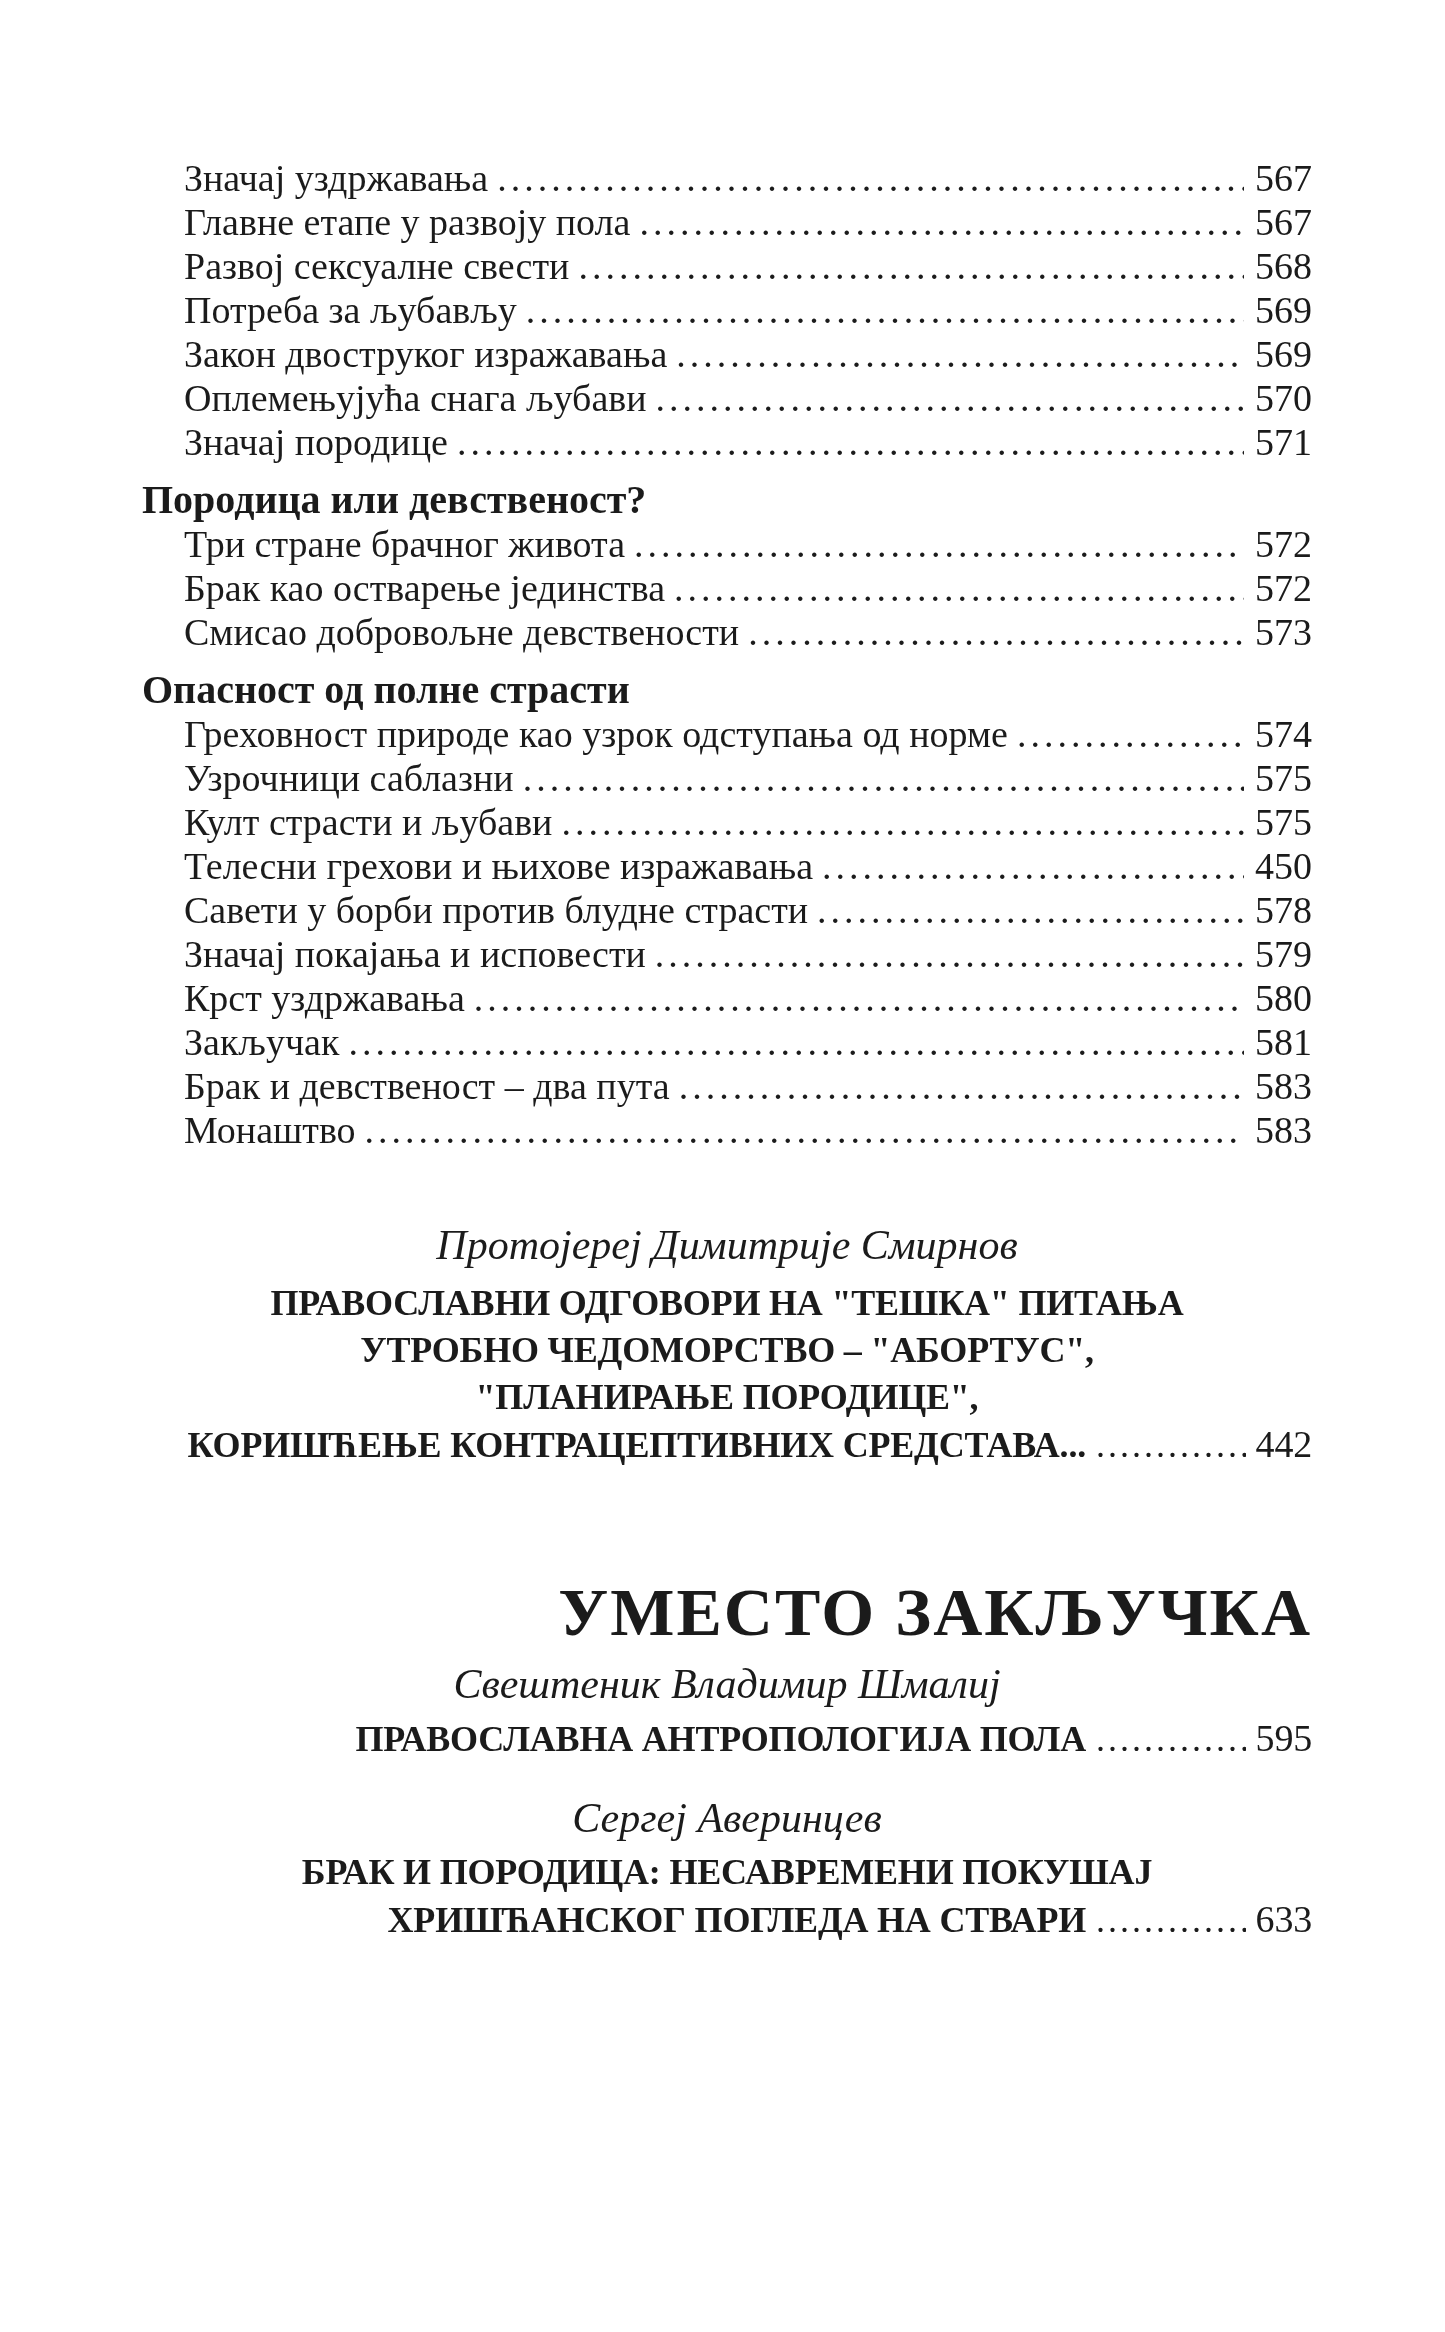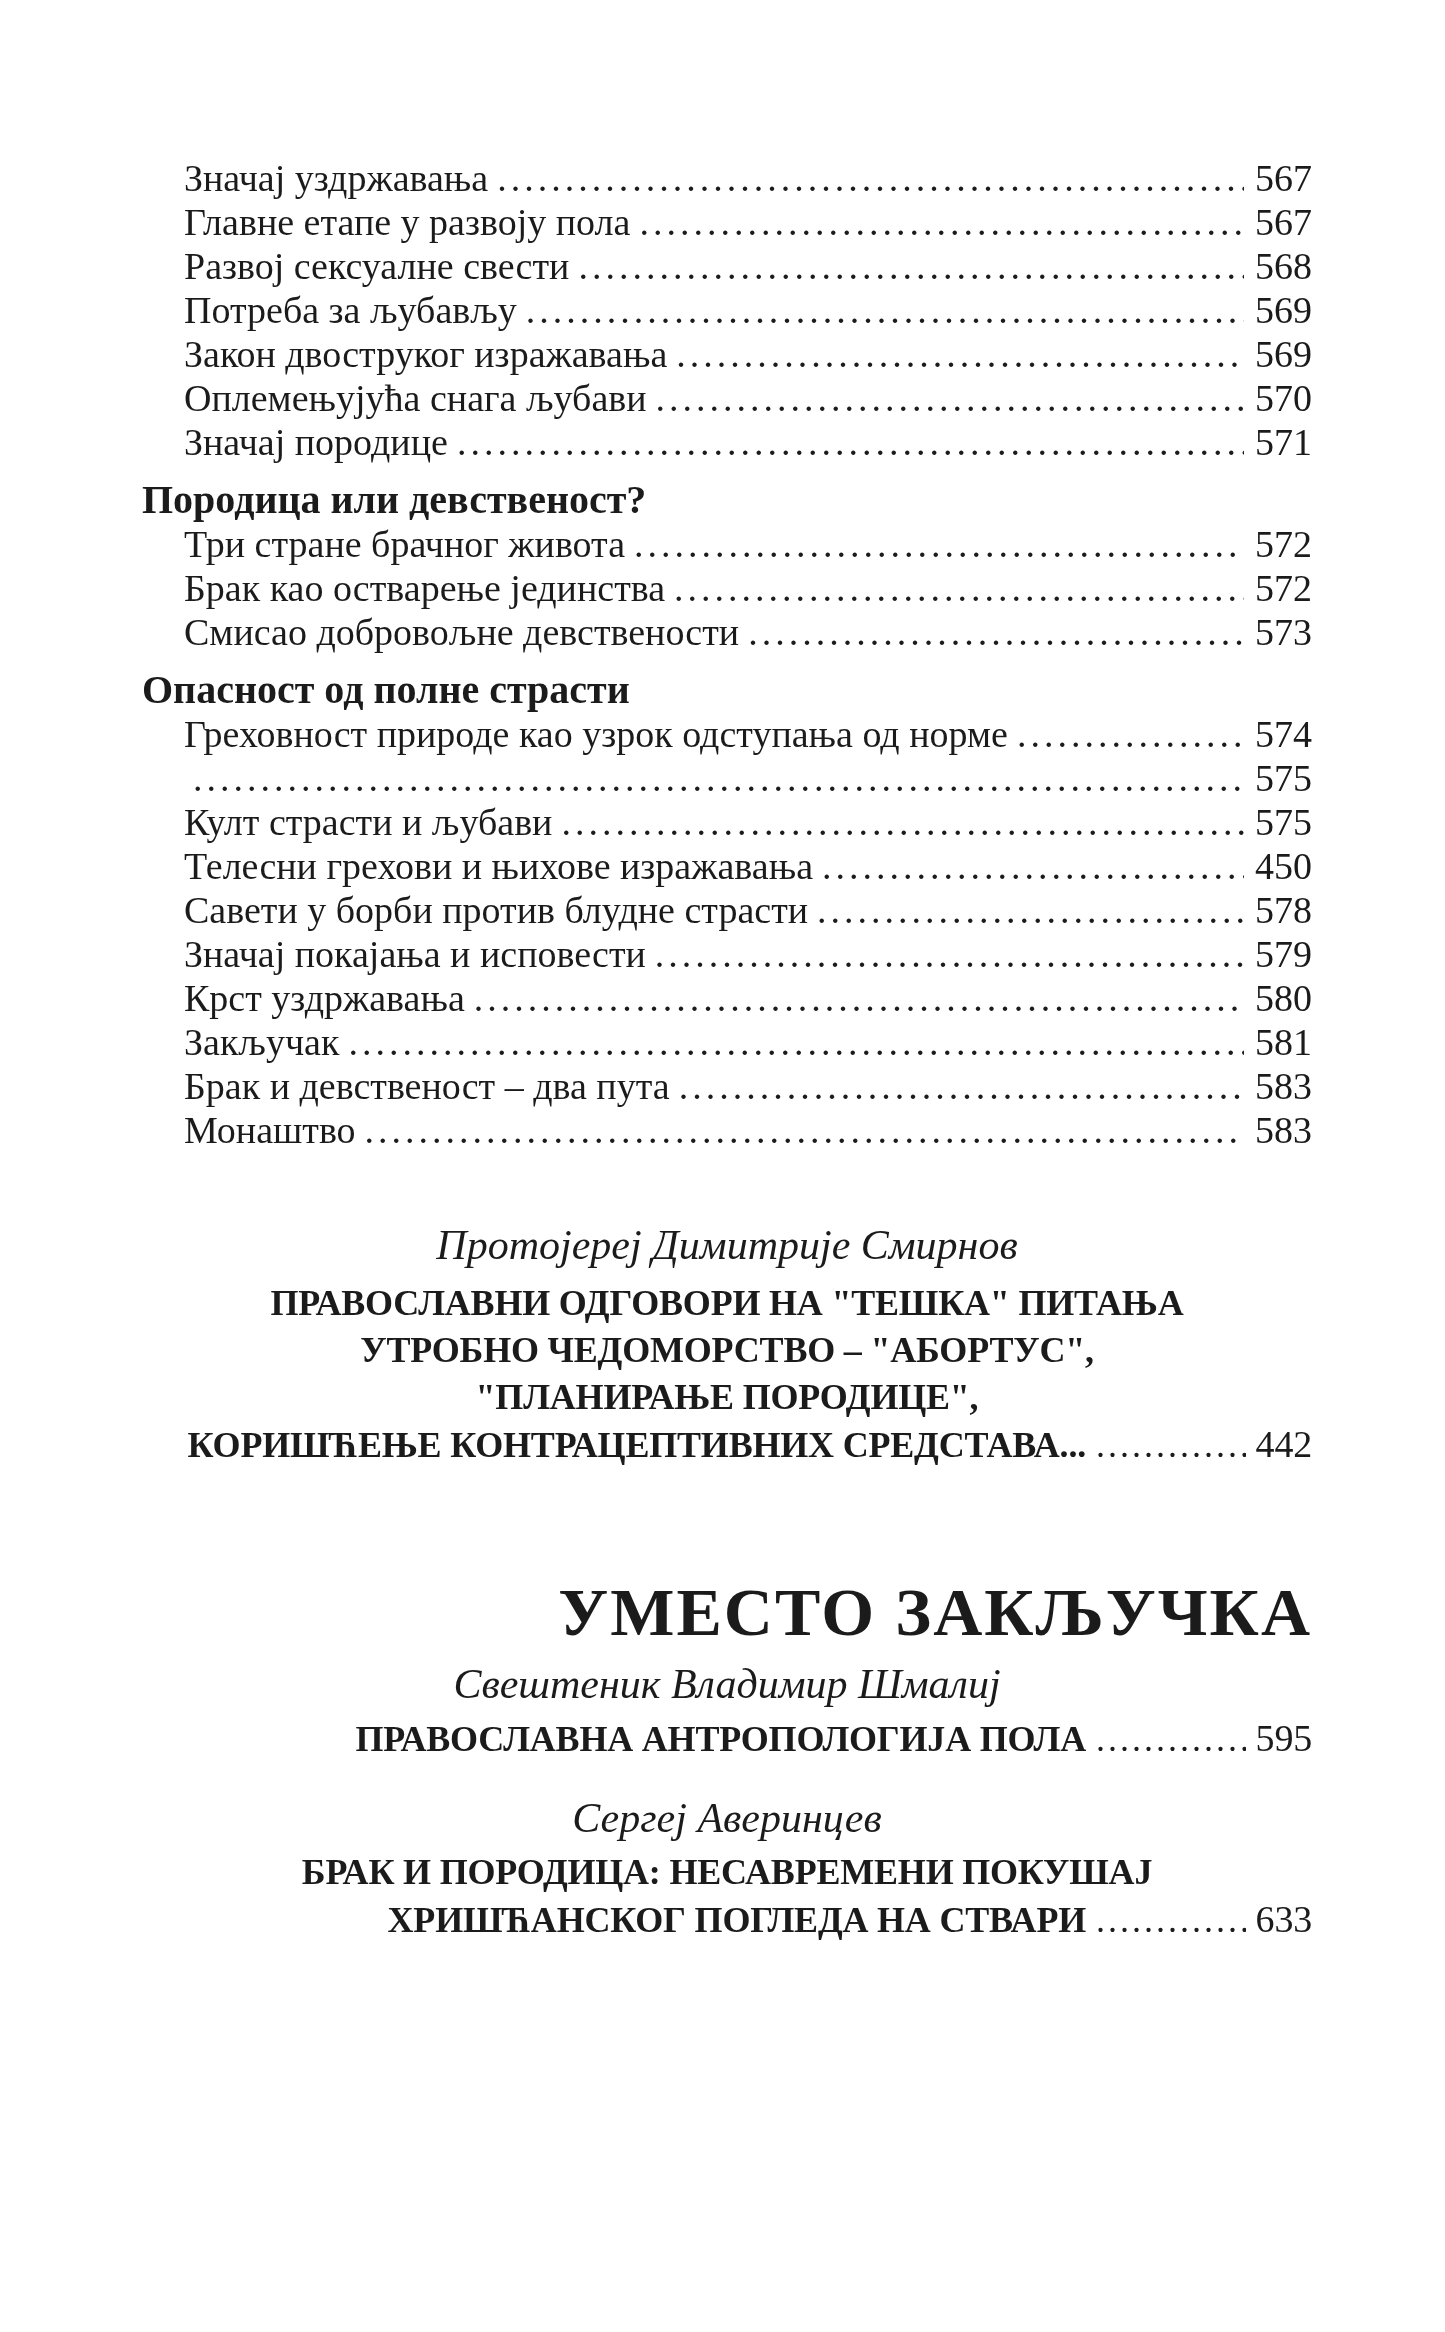--- a/index.html
+++ b/index.html
@@ -133,20 +133,21 @@
       <span class="num">573</span>
     </div>
 
     <div class="toc-heading">Опасност од полне страсти</div>
     <div class="toc-row">
       <span class="lbl">Греховност природе као узрок одступања од норме</span>
       <span class="dots"></span>
       <span class="num">574</span>
     </div>
     <div class="toc-row">
+      <span class="lbl">Узрочници саблазни</span>
       <span class="dots"></span>
       <span class="num">575</span>
     </div>
     <div class="toc-row">
       <span class="lbl">Култ страсти и љубави</span>
       <span class="dots"></span>
       <span class="num">575</span>
     </div>
     <div class="toc-row">
       <span class="lbl">Телесни грехови и њихове изражавања</span>

